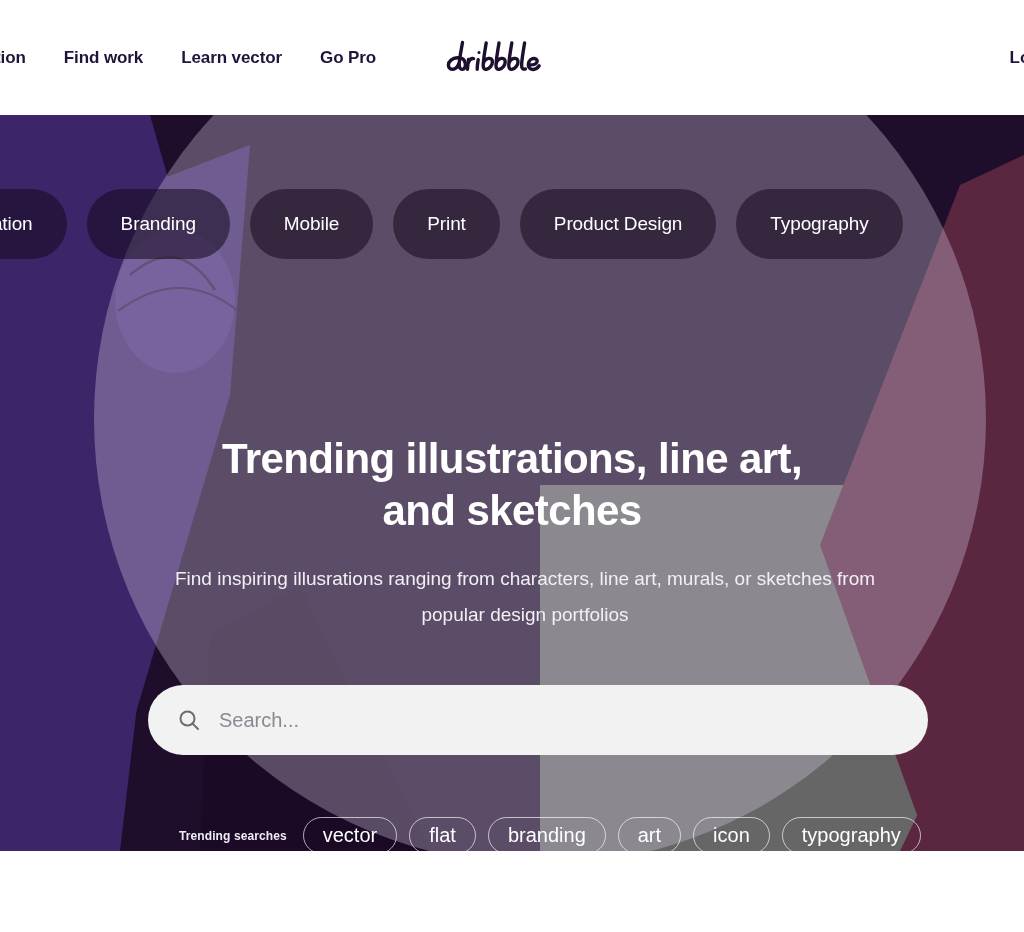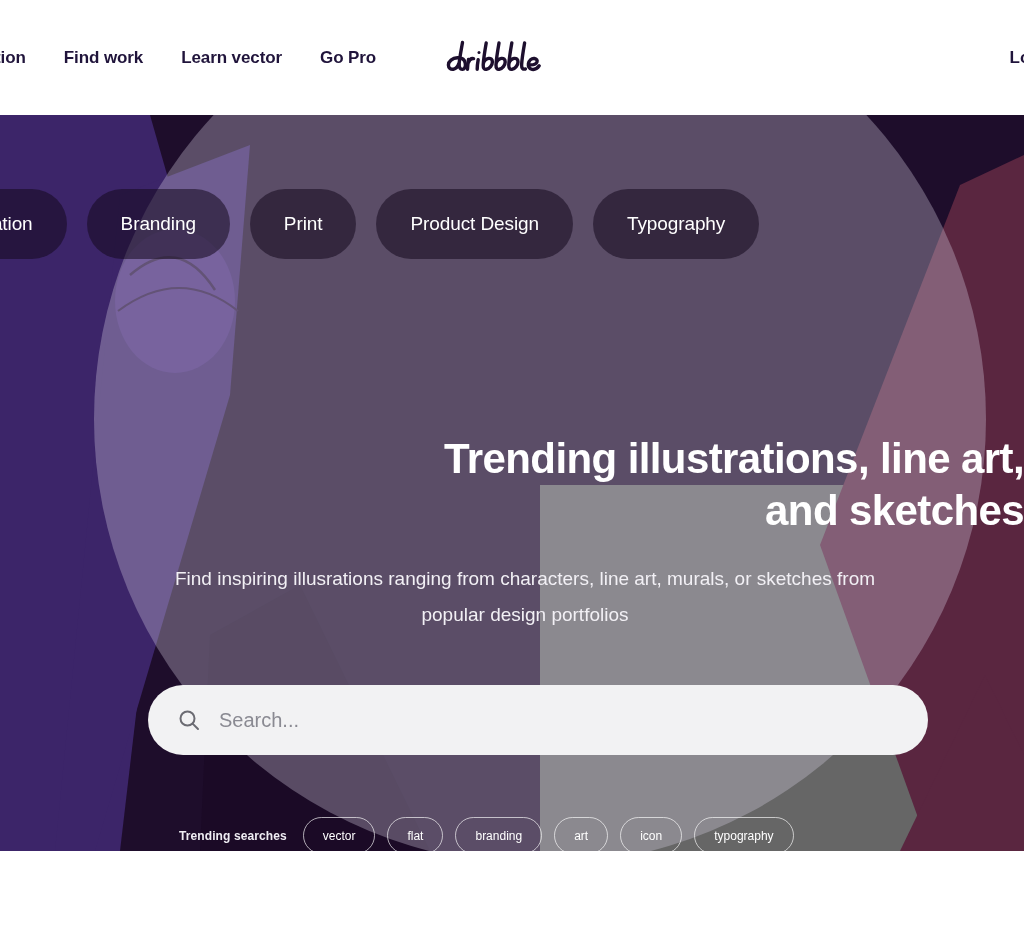--- a/index.html
+++ b/index.html
@@ -122,21 +122,21 @@
     color:#1f1528;
     font-weight:600;
   }
 
   
   .headline{
     position:absolute;
     top:318px;
     left:0;
     width:1024px;
-    text-align:right;
+    text-align:center;
     font-size:42px;
     line-height:52px;
     font-weight:800;
     color:#ffffff;
     letter-spacing:-0.6px;
   }
   .headline span{ display:block; }
 
   .subhead{
     position:absolute;
@@ -205,21 +205,21 @@
     letter-spacing:0.1px;
   }
   .tag{
     height:37px;
     padding:0 19px;
     border-radius:19px;
     border:1px solid rgba(255,255,255,0.65);
     display:flex;
     align-items:center;
     justify-content:center;
-    font-size:12px;
+    font-size:20px;
     color:#ffffff;
     cursor:pointer;
     background:transparent;
   }
 
   .footer-space{
     width:1024px;
     height:81px;
     background:#ffffff;
   }
@@ -288,20 +288,21 @@
     <path d="M1024 380 L880 690 L930 736 L1024 736 Z" fill="#5a2640" opacity="0"></path>
   </svg>
 
   <div class="hero-overlay-circle"></div>
 
   <div class="hero-content">
 
     <div class="cat-row">
       <div class="cat-pill">Animation</div>
       <div class="cat-pill">Branding</div>
+      <div class="cat-pill">Mobile</div>
       <div class="cat-pill">Print</div>
       <div class="cat-pill">Product Design</div>
       <div class="cat-pill">Typography</div>
     </div>
 
     <h1 class="headline">
       <span>Trending illustrations, line art,</span>
       <span>and sketches</span>
     </h1>
 

